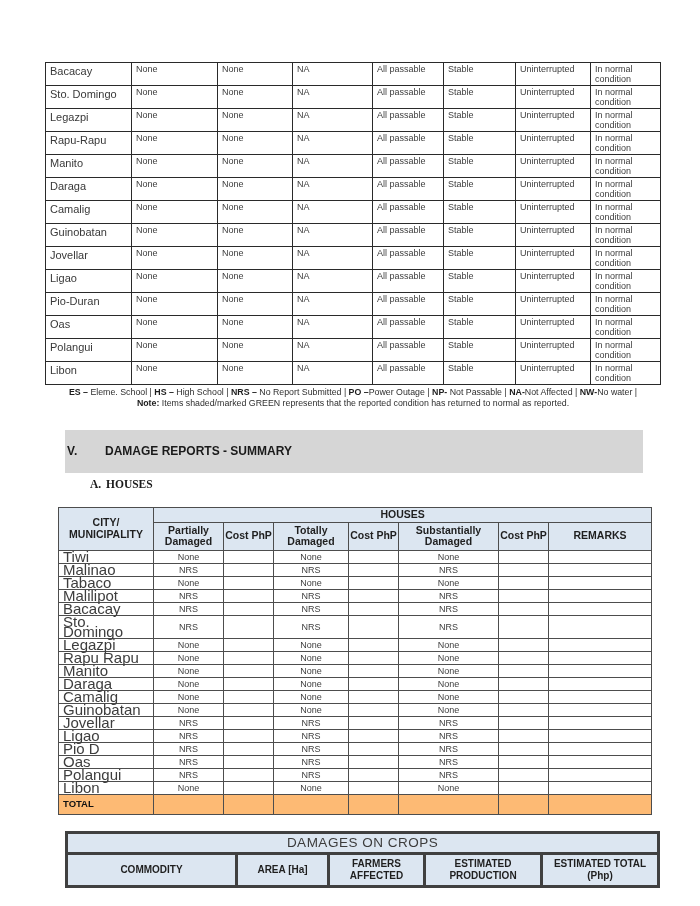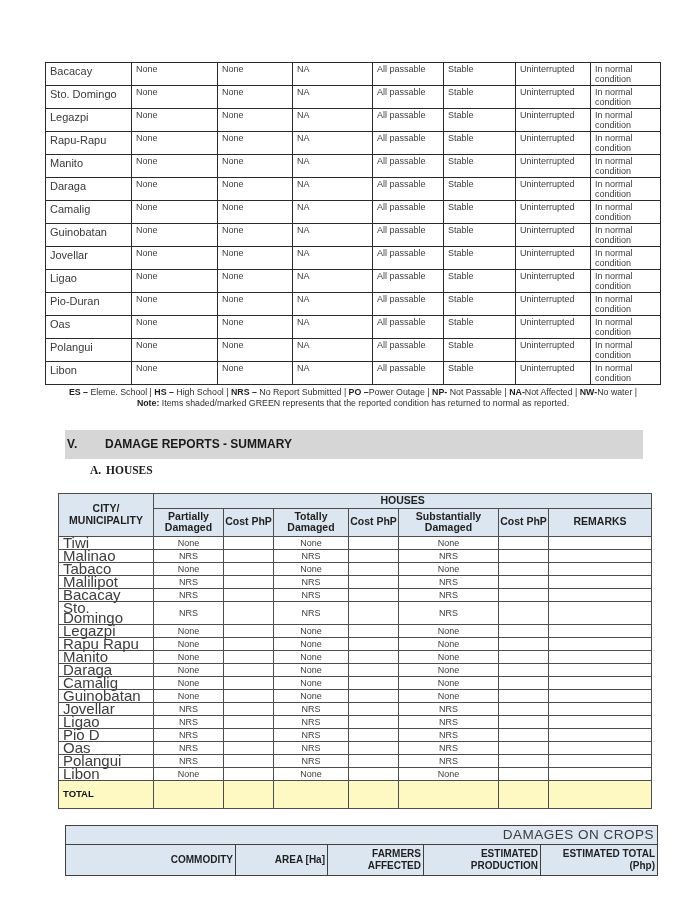--- a/index.html
+++ b/index.html
@@ -13,43 +13,43 @@
   .status-table td { border:1px solid #2a2a2a; vertical-align:top;
     padding:2px 4px 1px 4px; font-size:9px; line-height:9.5px; color:#3d3d3d; height:19px; }
   .status-table td.name-col { font-size:11px; line-height:13px; color:#383838; }
 
   
   .legend { margin:2px 0 0 58px; width:590px; font-size:8.8px; line-height:11px; color:#2e2e2e;text-align:center; }
   .legend b { color:#1c1c1c; }
 
   
   .band { margin:21px 0 0 65px; width:578px; background:#d6d6d6;
-    font-weight:bold; font-size:12px; line-height:15px; color:#1a1a1a; padding:7px 2px; }
+    font-weight:bold; font-size:12px; line-height:15px; color:#1a1a1a; padding:14px 2px; }
   .band .sec-num { display:inline-block; width:38px; }
   .subsection { font-weight:bold; font-size:11.5px; color:#1a1a1a; }
   .subsection.houses { margin:5px 0 0 90px;font-family:Liberation Serif, serif; }
   .subsection.agri { margin:21px 0 0 90px; }
   .subsection .letter { display:inline-block; width:16px; }
 
   
   .houses-table { margin:17px 0 16px 58px; width:593px; }
   .houses-table th { border:1px solid #4d4d4d; background:#dce6f1; font-weight:bold;
     font-size:10.5px; line-height:11.5px; color:#1f1f1f; text-align:center; padding:2px 1px; }
   .houses-table th.group-th { padding:1px; }
   .houses-table td { border:1px solid #4d4d4d; font-size:9px; line-height:10px;
     color:#3d3d3d; text-align:center; padding:1px 2px; height:11px; vertical-align:middle; }
   .houses-table td.name-col,
   .houses-table td.row-label { text-align:left; font-size:15px; padding-left:4px; }
-  .houses-table tr.total-row td { background:#fef9c3; font-weight:bold; color:#111;
-    font-size:9.5px; height:28px; }
+  .houses-table tr.total-row td { background:#fdba74; font-weight:bold; color:#111;
+    font-size:9.5px; height:20px; }
 
   
   .crops-table { margin:14px 0 0 65px; width:592px; }
-  .crops-table th { border:1px solid #404040; background:#dce6f1; color:#1f1f1f;
-    font-weight:bold; font-size:10px; line-height:12px; text-align:right; padding:3px 2px; }
+  .crops-table th { border:3px solid #404040; background:#dce6f1; color:#1f1f1f;
+    font-weight:bold; font-size:10px; line-height:12px; text-align:center; padding:3px 2px; }
   .crops-table th.crops-title { font-weight:normal; font-size:13.5px; color:#3c3c3c;
     letter-spacing:.5px; padding:3px; }
 </style>
 </head>
 <body>
 
 <div class="page">
 
   <table class="status-table">
     <colgroup>

